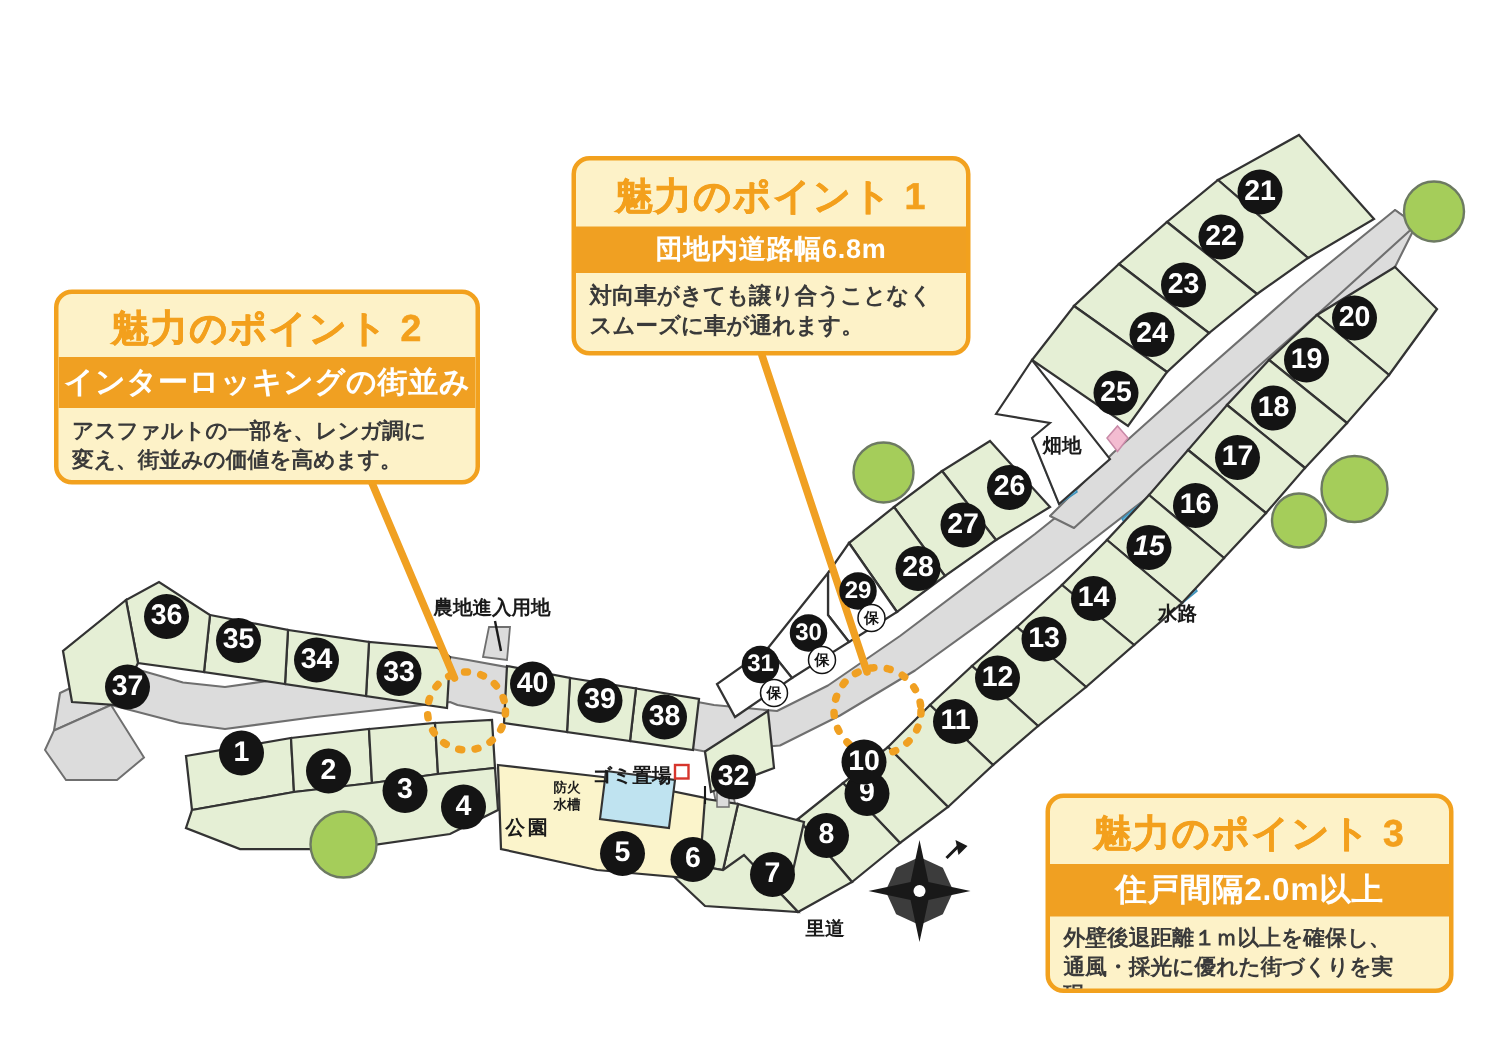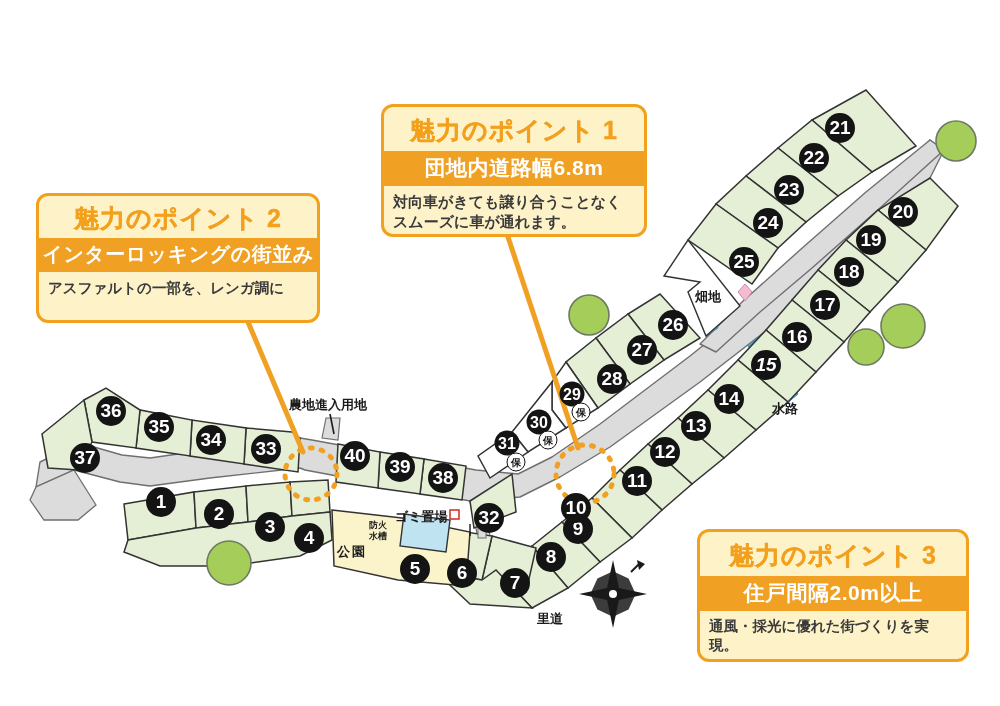--- a/index.html
+++ b/index.html
@@ -35,21 +35,21 @@
   }
   .callout .c-body{
     color:#3a3a3a;
     line-height:1.32;
     padding:5px 9px 4px 9px;
     font-weight:bold;
   }
 
   #callout1{left:381px;top:104px;width:266px;height:133px;}
   #callout1 .c-title{font-size:25px;padding:7px 0 4px 0;border-radius:13px;}
-  #callout1 .c-band{font-size:21px;padding:3px 0 4px 0;}
+  #callout1 .c-band{font-size:18px;padding:3px 0 4px 0;}
   #callout1 .c-body{font-size:15px;padding-top:6px;}
 
   #callout2{left:36px;top:193px;width:284px;height:130px;}
   #callout2 .c-title{font-size:25px;padding:6px 0 3px 0;}
   #callout2 .c-band{font-size:20px;padding:3px 0 4px 0;}
   #callout2 .c-body{font-size:14.5px;padding-top:7px;}
 
   #callout3{left:697px;top:529px;width:272px;height:133px;}
   #callout3 .c-title{font-size:25px;padding:7px 0 4px 0;text-align:center;}
   #callout3 .c-band{font-size:21px;padding:3px 0 4px 0;}
@@ -261,27 +261,29 @@
       <div>対向車がきても譲り合うことなく</div>
       <div>スムーズに車が通れます。</div>
     </div>
   </div>
 
   <div class="callout" id="callout2">
     <div class="c-title">魅力のポイント 2</div>
     <div class="c-band">インターロッキングの街並み</div>
     <div class="c-body">
       <div>アスファルトの一部を、レンガ調に</div>
+      <div>変え、街並みの価値を高めます。</div>
     </div>
   </div>
 
   <div class="callout" id="callout3">
     <div class="c-title">魅力のポイント 3</div>
     <div class="c-band">住戸間隔2.0m以上</div>
     <div class="c-body">
+      <div>外壁後退距離１ｍ以上を確保し、</div>
       <div>通風・採光に優れた街づくりを実現。</div>
     </div>
   </div>
 
   <div class="mlabel small" style="left:289px;top:396px;">農地進入用地</div>
 
   <div class="mlabel small" style="left:337px;top:543px;letter-spacing:2px;">公園</div>
 
   <div class="mlabel tiny" style="left:369px;top:521px;">防火</div>
   <div class="mlabel tiny" style="left:369px;top:532px;">水槽</div>

